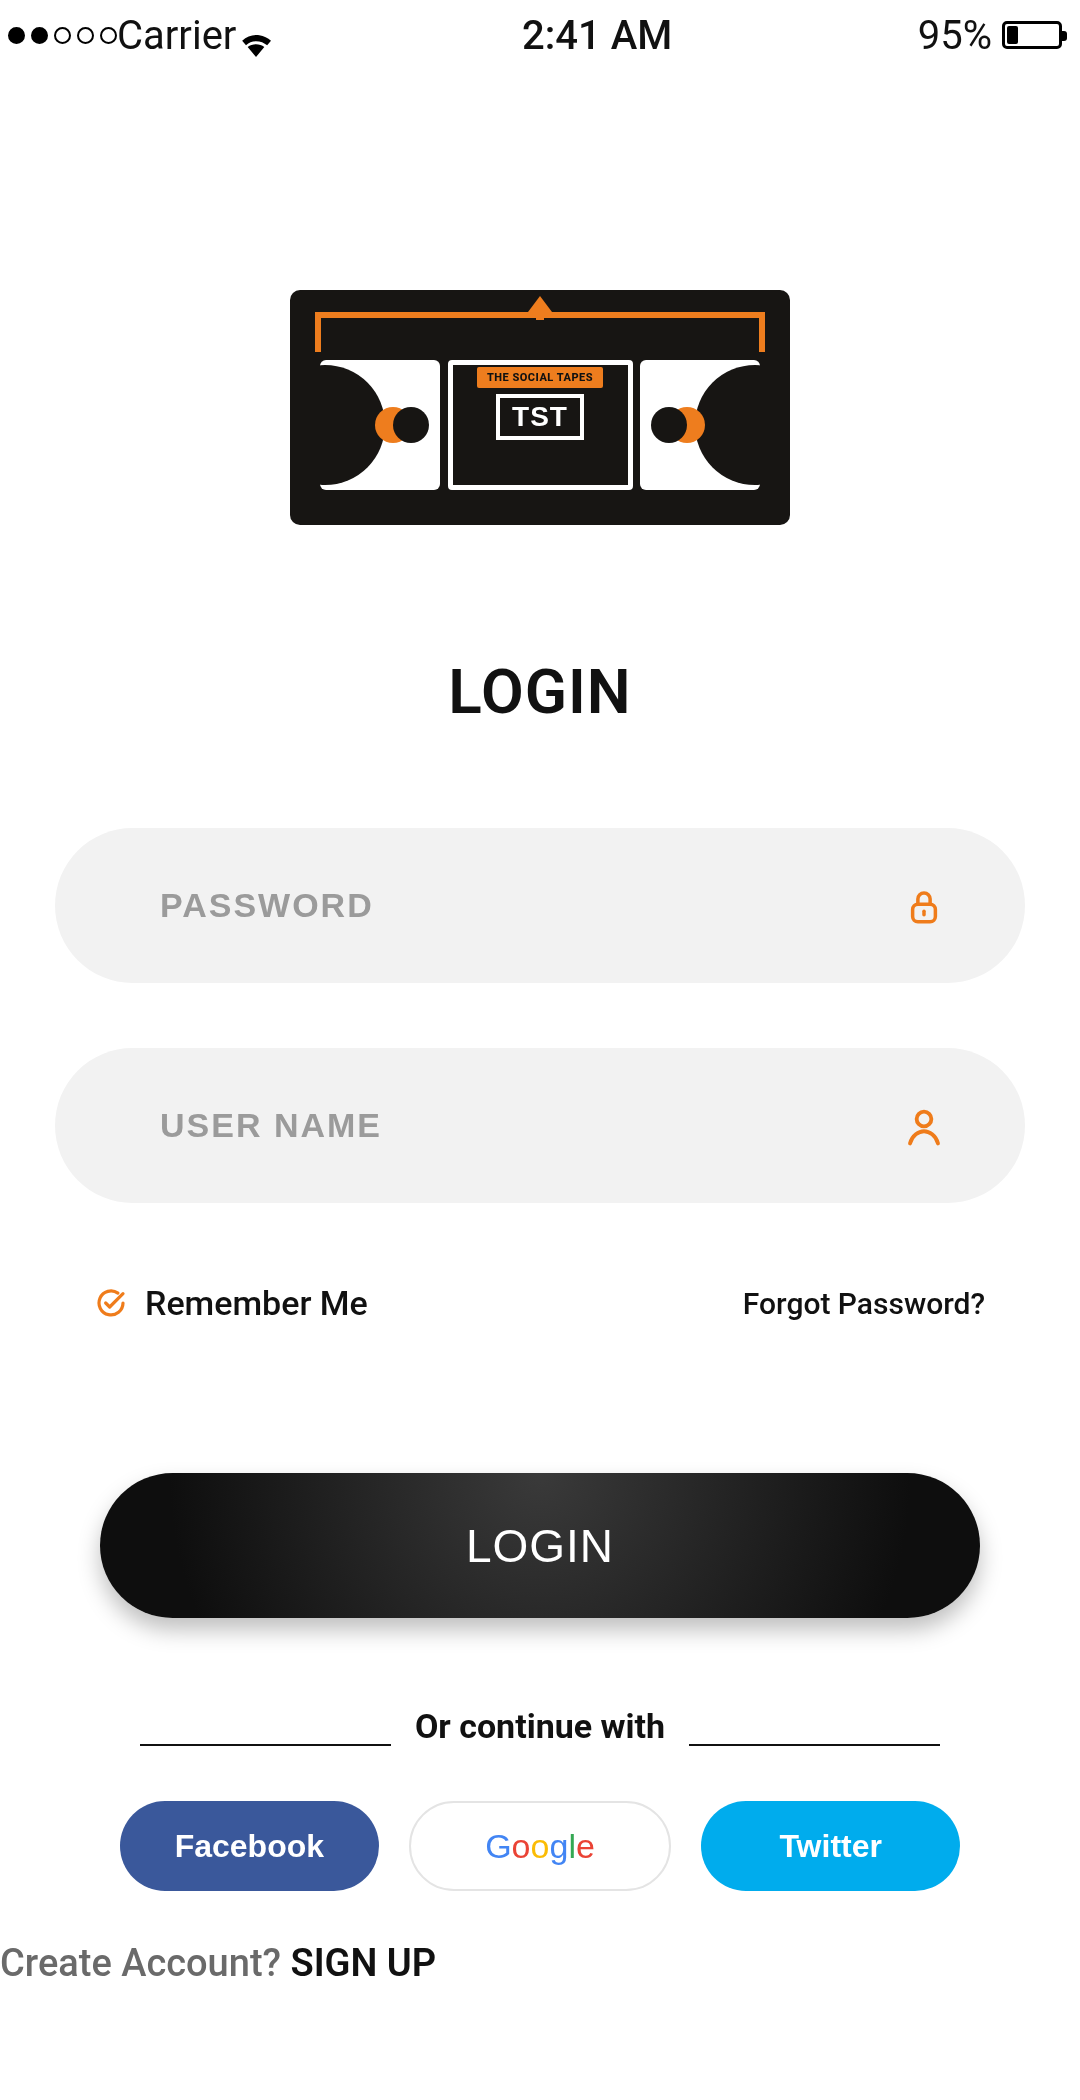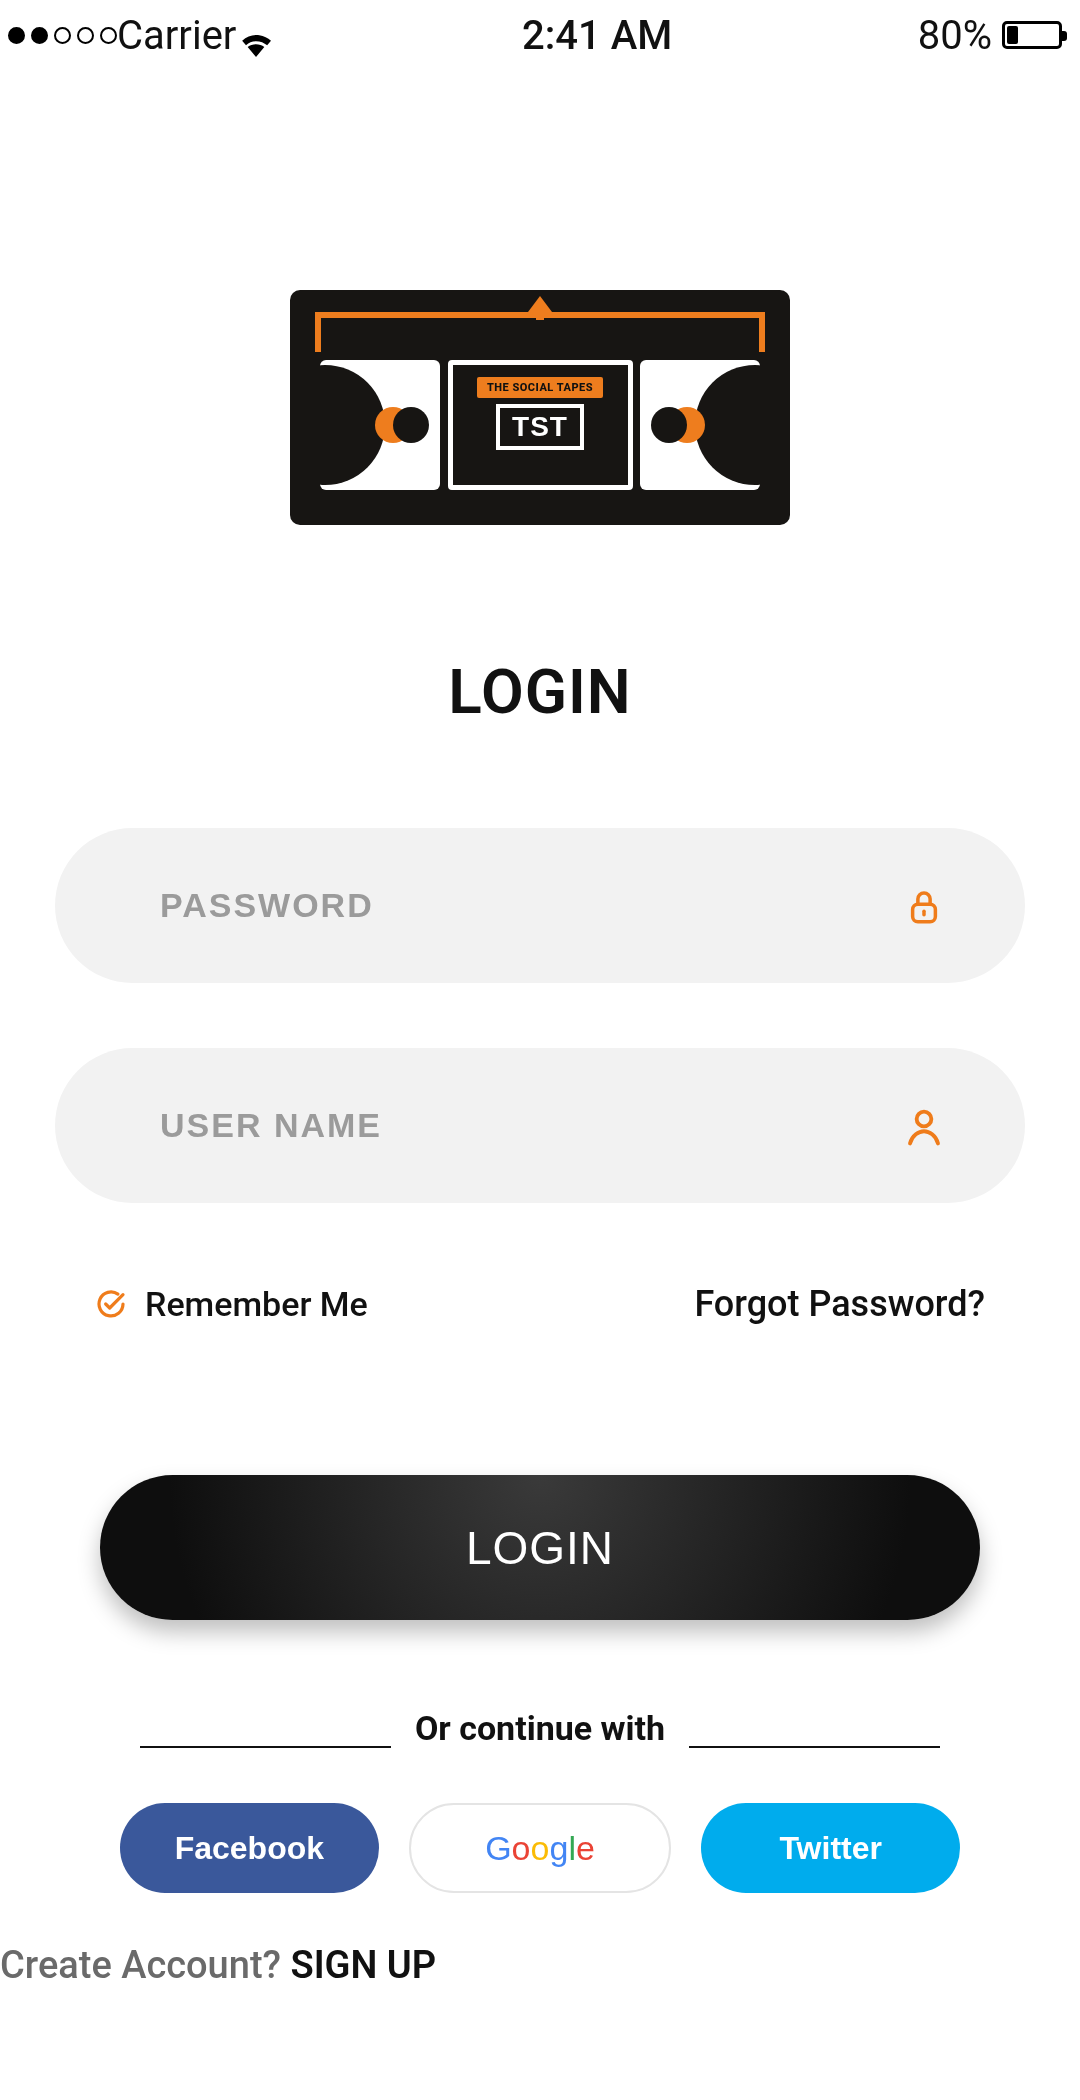--- a/index.html
+++ b/index.html
@@ -32,38 +32,38 @@
   .reel { width:120px; height:130px; background:#fff; border-radius: 6px; position:relative; overflow:hidden; }
   .reel-dark { position:absolute; background:#171513; border-radius:50%; }
   .reel.left .reel-dark { width:120px; height:120px; left:-55px; top:5px; }
   .reel.right .reel-dark { width:120px; height:120px; right:-55px; top:5px; }
   .reel-orange { position:absolute; width:36px; height:36px; background:#ee7d1e; border-radius:50%; top:47px; }
   .reel.left .reel-orange { left:55px; }
   .reel.right .reel-orange { right:55px; }
   .reel-orange::after{ content:""; position:absolute; width:36px; height:36px; border-radius:50%; background:#171513; top:0; }
   .reel.left .reel-orange::after{ left:18px;}
   .reel.right .reel-orange::after{ right:18px;}
-  .cass-center { width:185px; height:130px; border:5px solid #fff; border-radius:4px; background:#171513; display:flex; flex-direction:column; align-items:center; justify-content:flex-start; padding-top:12px; }
+  .cass-center { width:185px; height:130px; border:5px solid #fff; border-radius:4px; background:#171513; display:flex; flex-direction:column; align-items:center; justify-content:flex-start; padding-top:2px; }
   .cass-banner { background:#ee7d1e; font-size:11px; font-weight:800; letter-spacing:0.5px; padding:4px 10px; border-radius:2px; color:#111; }
   .cass-label { margin-top:6px; border:4px solid #fff; padding:3px 12px; font-size:28px; font-weight:900; color:#fff; letter-spacing:1px; font-family: Arial, sans-serif; }
 
   
   h1.page-title { text-align:center; font-size:62px; font-weight:600; letter-spacing:1px; margin-top: 130px; }
 
   
   .form { margin: 100px 55px 0; display:flex; flex-direction:column; gap: 65px; }
   .field { background:#f2f2f2; height:155px; border-radius: 80px; display:flex; align-items:center; padding: 0 80px 0 105px; }
   .field input { flex:1; border:none; background:transparent; font-size:34px; font-weight:600; letter-spacing:2px; color:#333; outline:none; }
   .field input::placeholder { color:#9b9b9b; }
   .field .ficon { width:42px; height:42px; color:#ef7c1b; }
 
   .row-opts { display:flex; justify-content:space-between; align-items:center; margin: 80px 55px 0; padding: 0 40px; }
   .remember { display:flex; align-items:center; gap:18px; font-size:34px; font-weight:500; }
   .check-ic { width:32px; height:32px; color:#ef7c1b; }
-  .forgot { font-size:36px; font-weight:500; }
+  .forgot { font-size:30px; font-weight:500; }
 
   .login-btn { margin: 150px 100px 0; height:145px; border-radius:80px; background: radial-gradient(circle at 50% 0%, #3a3a3a, #0e0e0e 80%); color:#fff; border:none; font-size:46px; font-weight:500; letter-spacing:1px; box-shadow: 0 12px 22px rgba(0,0,0,0.25); }
 
   .divider { margin: 88px 140px 0; display:flex; align-items:flex-end; gap:24px; }
   .divider .line { flex:1; height:2px; background:#111; }
   .divider .dtxt { font-size:34px; font-weight:700; }
 
   .social-row { margin: 55px 120px 0; display:flex; gap:30px; }
   .sbtn { flex:1; height:90px; border-radius:50px; border:none; font-size:32px; font-weight:700; display:flex; align-items:center; justify-content:center; }
   .sbtn.fb { background:#3a589b; color:#fff; }
@@ -90,21 +90,21 @@
       </span>
       <span>Carrier</span>
       <span class="wifi">
         <svg viewBox="0 0 24 18" width="40" height="30">
             <path d="M12 18l-3-3.6c1.7-1.5 4.3-1.5 6 0L12 18zm-6-7.1l-2.3-2.7C6.6 5.6 10.2 4.4 14 4.9c2.7.4 5.1 1.6 7 3.3L18.7 11c-1.8-1.6-4.1-2.5-6.7-2.5S7.8 9.3 6 10.9zm3 3.5l-2-2.4c2.7-2.3 7.3-2.3 10 0l-2 2.4c-1.6-1.4-4.4-1.4-6 0z" fill="#000"></path>
           </svg>
       </span>
     </div>
     <div class="status-center">2:41 AM</div>
     <div class="status-right">
-      <span>80%</span>
+      <span>95%</span>
       <span class="batt">
           <span class="batt-fill"></span>
         </span>
     </div>
   </div>
 
   <div class="logo-wrap">
     <div class="cassette">
       <div class="cass-top-line"></div>
       <div class="cass-arrow"></div>

